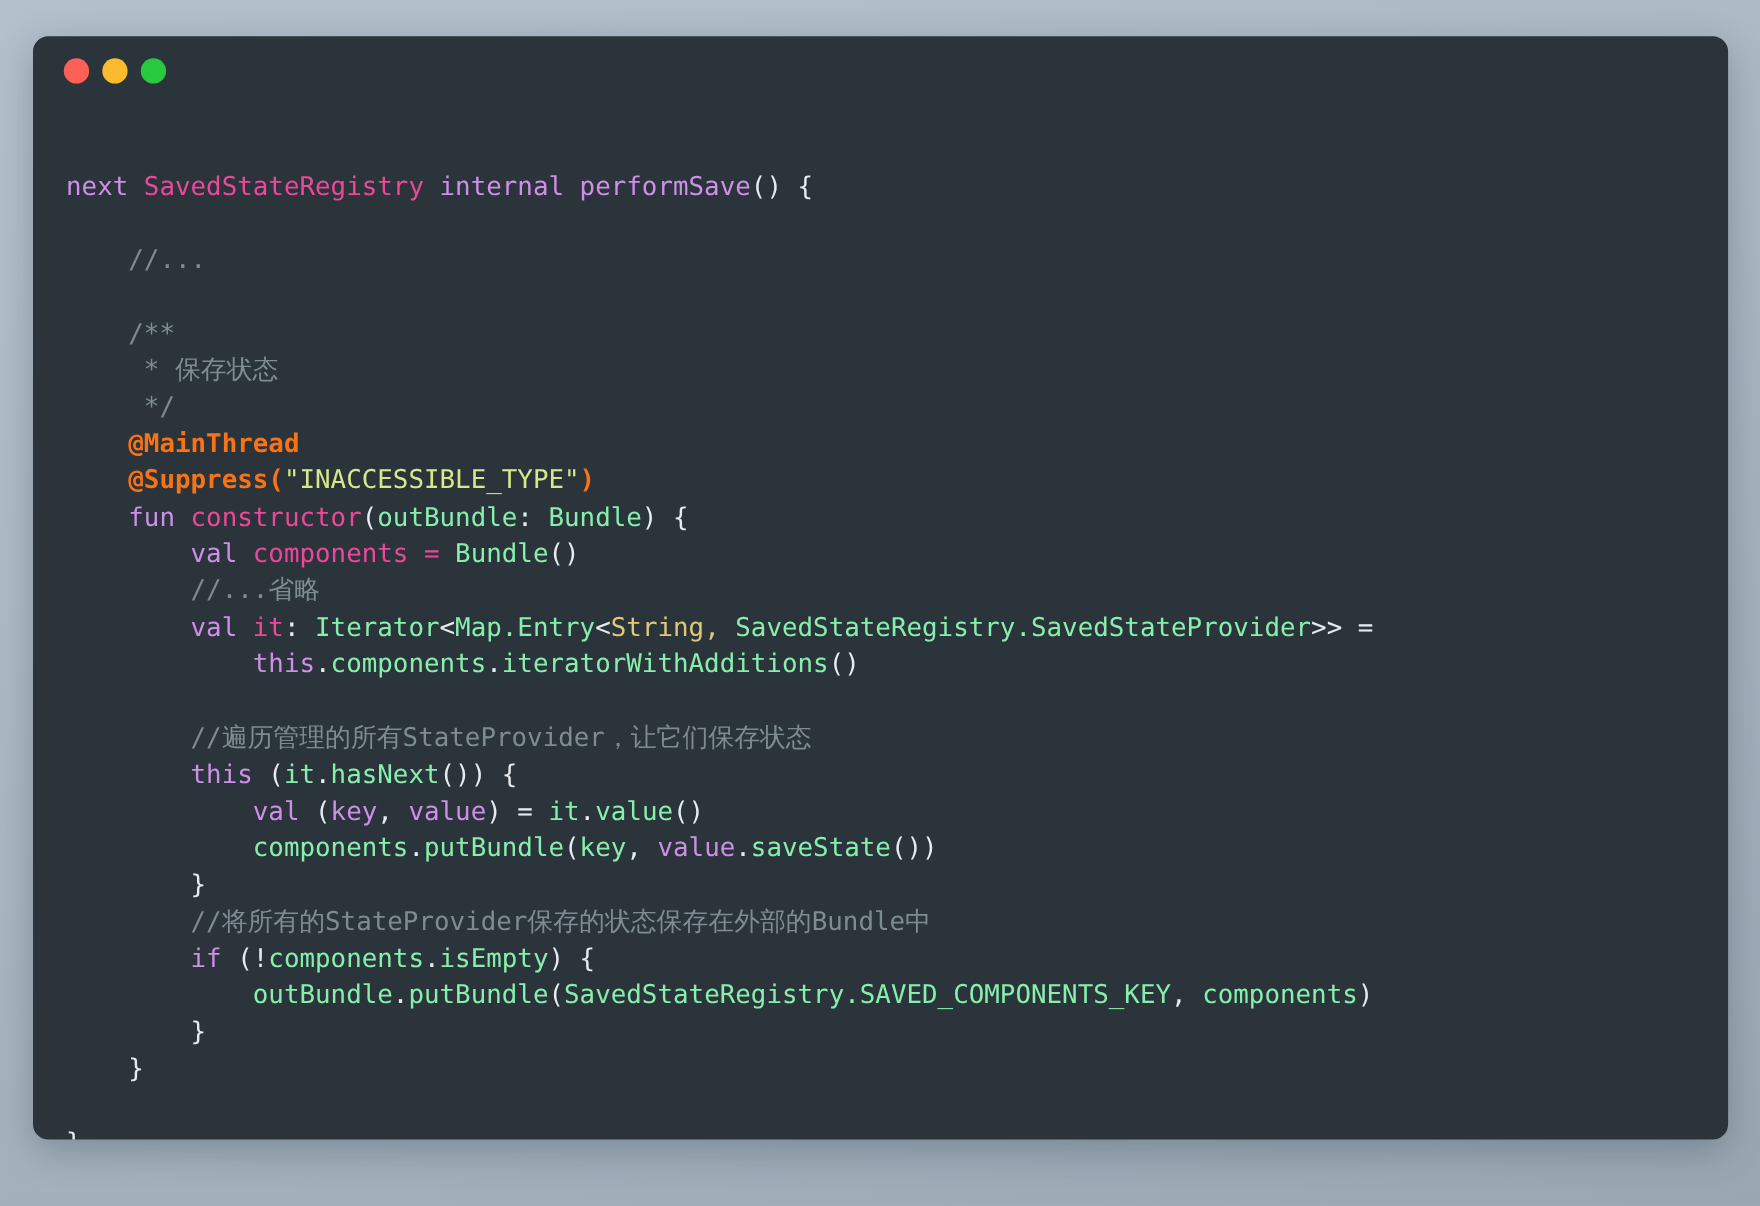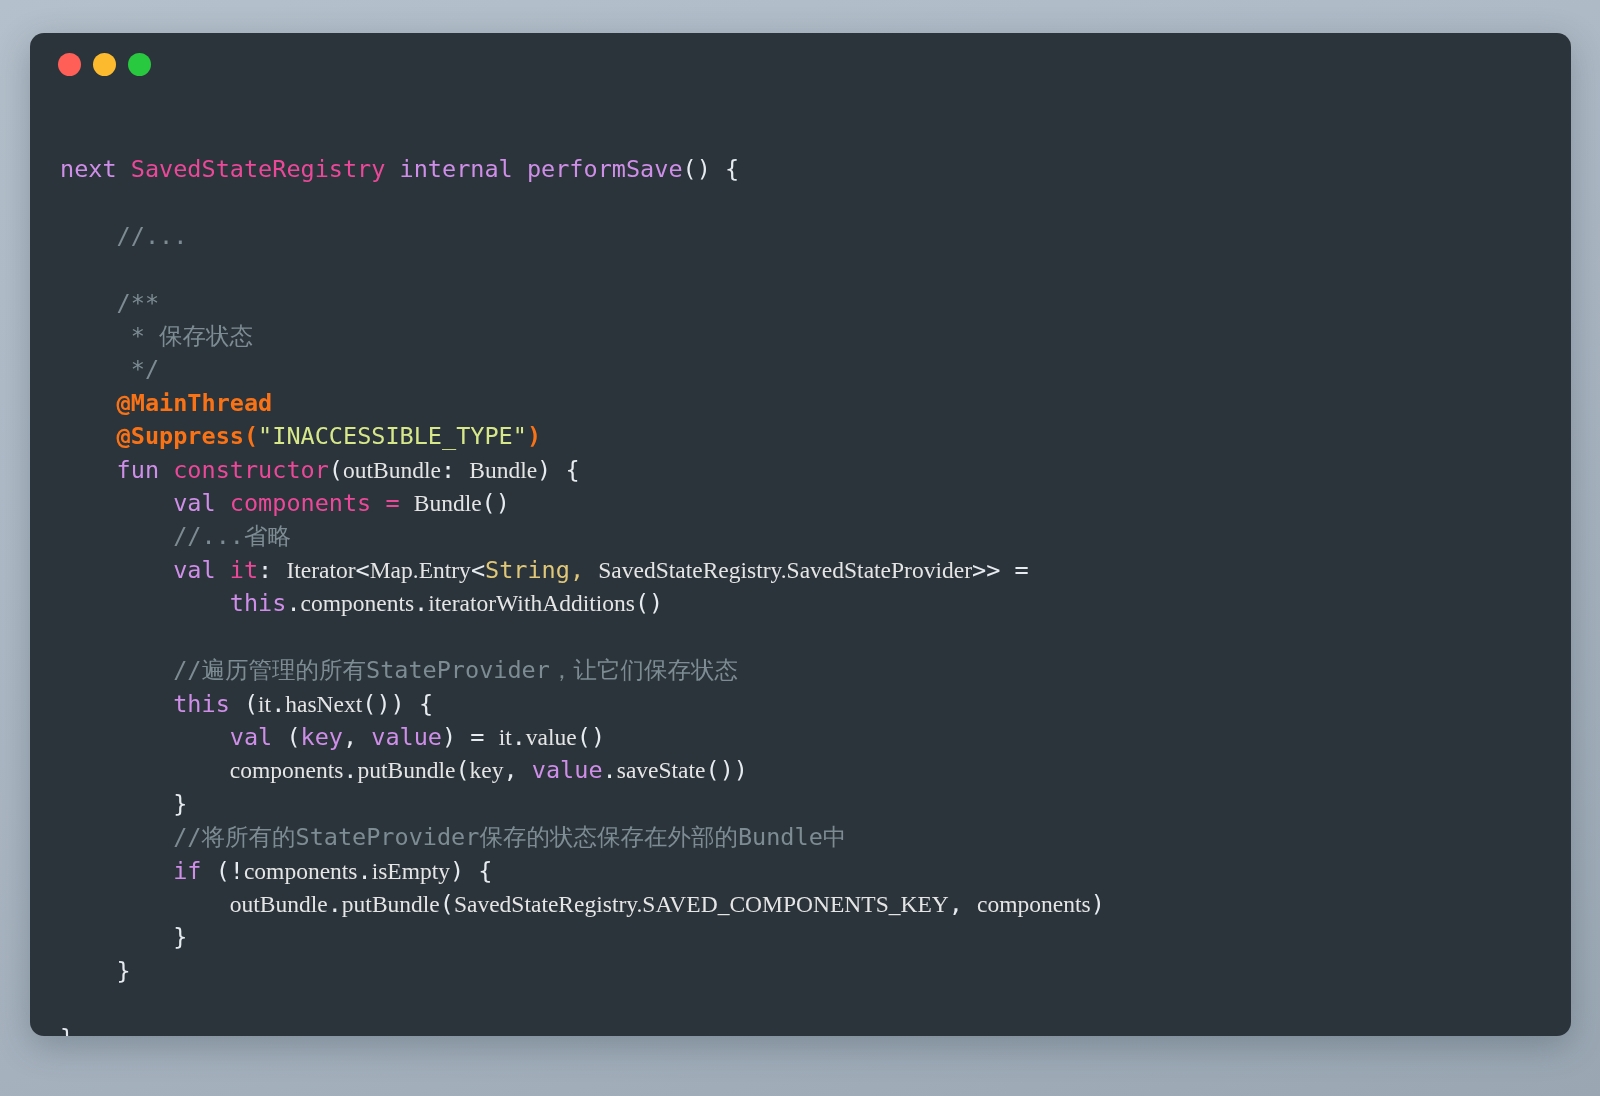--- a/index.html
+++ b/index.html
@@ -72,21 +72,21 @@
     font-size: 23.5px;
     line-height: 33.4px;
     color: #d6dde3;
     white-space: pre;
     letter-spacing: 0px;
     font-weight: 400;
   }
   
   .kw   { color: #cf8ee8; }   
   .pln  { color: #ec4899; }
-  .typ  { color: #e5e5e5; font-family: Liberation Serif, serif; }   
+  .typ  { color: #86efac; }   
   .str  { color: #d7e88a; }
   .gold { color: #e0c878; }   
   .ann  { color: #f97316; font-weight: bold; }   
   .cmt  { color: #7d8c93; }   
   .pun  { color: #e6ebef; }
 </style>
 </head>
 <body>
 
 <div class="page">

